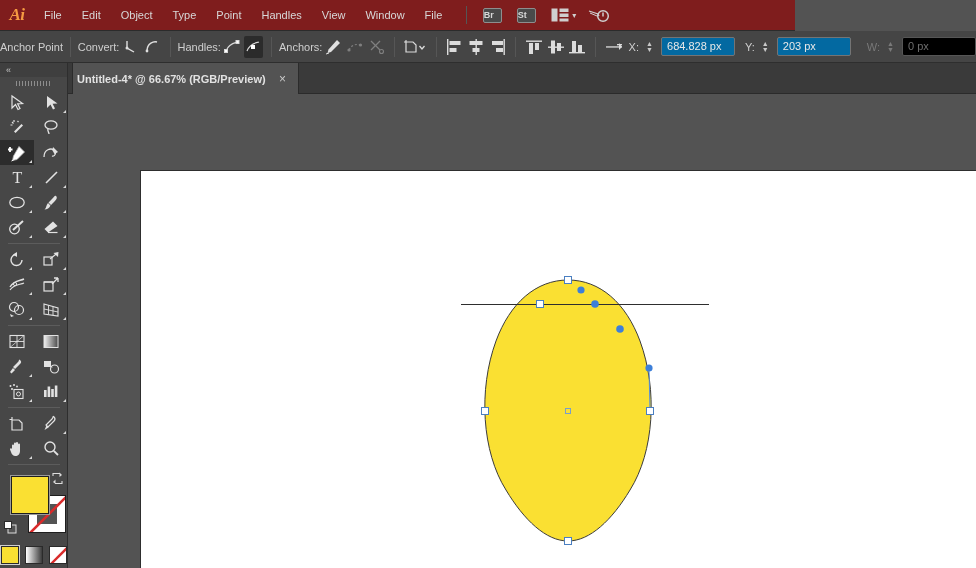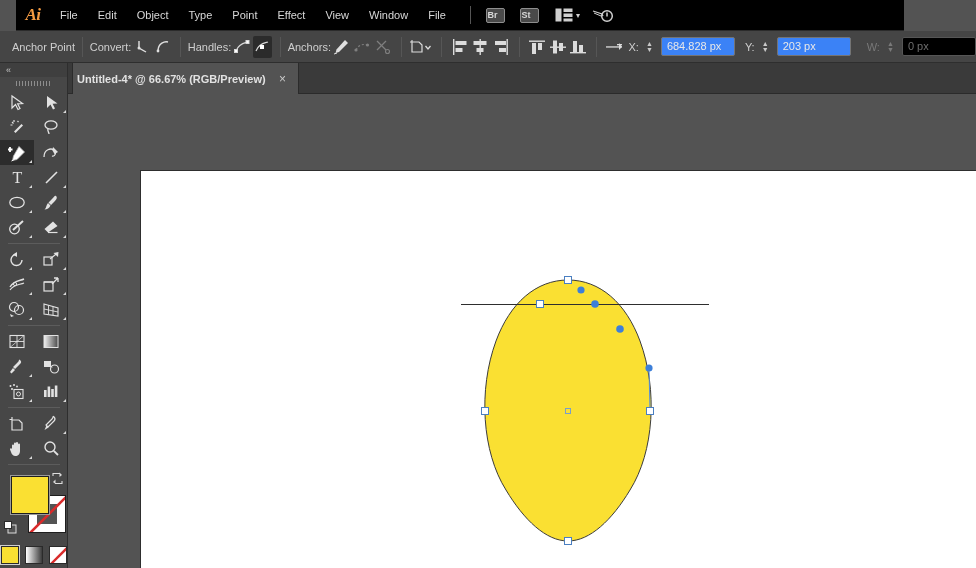--- a/index.html
+++ b/index.html
@@ -9,22 +9,22 @@
     background: #535353;
     font-family: "Liberation Sans", sans-serif;
     font-size: 11px;
     color: #d6d6d6;
     -webkit-font-smoothing: antialiased;
   }
   #app { position: relative; width: 976px; height: 568px; }
 
   
   .menubar {
-    position: absolute; left: 16px; top: 0; width: 888px; height: 31px;
-    background: #000000;
+    position: absolute; left: 0; top: 0; width: 795px; height: 31px;
+    background: #7f1d1d;
     display: flex; align-items: center;
     border-bottom: 1px solid #2b2b2b;
   }
   .ai-logo {
     width: 34px; height: 31px;
     display: flex; align-items: center; justify-content: center;
     font-family: "Liberation Serif", serif;
     font-style: italic; font-weight: bold; font-size: 17px;
     color: #f59b42; letter-spacing: -0.5px;
   }
@@ -48,39 +48,39 @@
   }
   .arrange-ic { display:flex; align-items:center; gap:3px; margin-left:8px; }
   .chev { font-size: 8px; color: #cfcfcf; }
 
   
   .controlbar {
     position: absolute; left: 0; top: 31px; width: 976px; height: 32px;
     background: #454545;
     border-bottom: 1px solid #2e2e2e;
     display: flex; align-items: center;
-    padding-left: 12px;
+    padding-left: 0;
   }
   .cb-label { font-size: 11px; color: #cfcfcf; white-space: nowrap; }
   .cb-sep { width: 1px; height: 20px; background: #565656; margin: 0 7px; }
   .cb-btn {
     width: 24px; height: 22px; margin: 0 1px;
     display: flex; align-items: center; justify-content: center;
     border-radius: 2px;
   }
   .cb-btn.active { background: #2b2b2b; }
   .cb-btn.disabled { opacity: 0.42; }
   .cb-btn svg { display: block; }
   .spinner {
     display: flex; flex-direction: column; align-items: center;
     justify-content: center; width: 13px; margin-right: 2px;
   }
   .spinner span { font-size: 7px; line-height: 6px; color: #c9c9c9; }
   .num-field {
-    background: #3b82f6; border: 1px solid #747474; border-radius: 2px;
+    background: #0369a1; border: 1px solid #747474; border-radius: 2px;
     height: 19px; line-height: 17px;
     padding: 0 5px; font-size: 11px; color: #e8e8e8;
     min-width: 74px;
   }
   .num-field.disabled { background: #000000; border-color: #565656; color: #6e6e6e; }
   .field-grp { display: flex; align-items: center; gap: 3px; margin-left: 4px; }
   .fld-lbl { font-size: 11px; color: #cfcfcf; margin-right: 1px; }
   .fld-lbl.dim { color: #787878; }
 
   
@@ -194,21 +194,21 @@
 
 <div id="app">
 
   <div class="menubar">
     <div class="ai-logo">Ai</div>
     <div class="menu-item">File</div>
     <div class="menu-item">Edit</div>
     <div class="menu-item">Object</div>
     <div class="menu-item">Type</div>
     <div class="menu-item">Point</div>
-    <div class="menu-item">Effect</div>
+    <div class="menu-item">Handles</div>
     <div class="menu-item">View</div>
     <div class="menu-item">Window</div>
     <div class="menu-item">File</div>
 
     <div class="menubar-sep"></div>
 
     <div class="mb-icon">
       <span class="badge-box">Br</span>
     </div>
     <div class="mb-icon">

